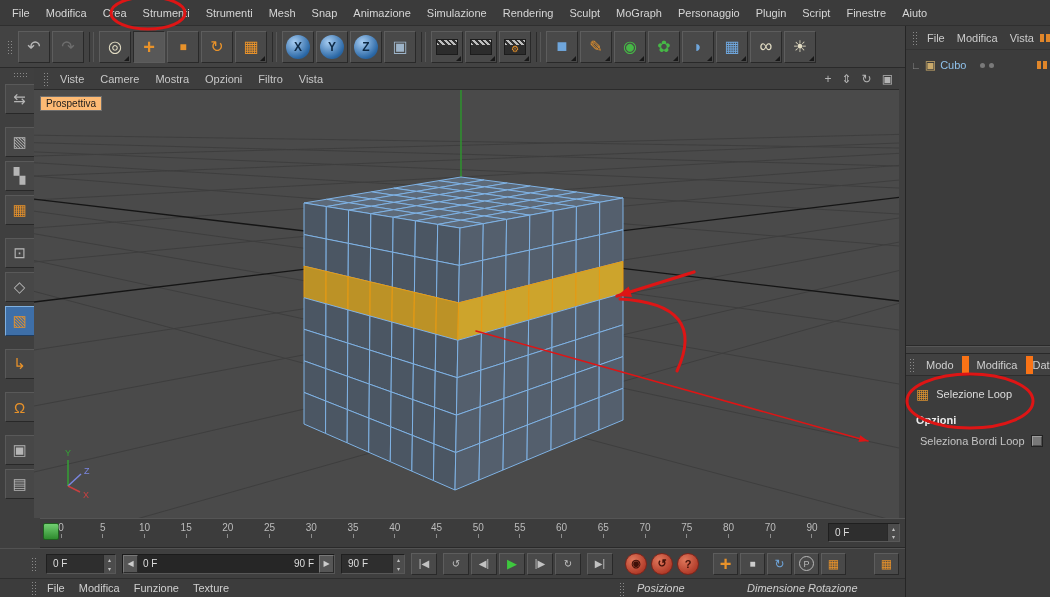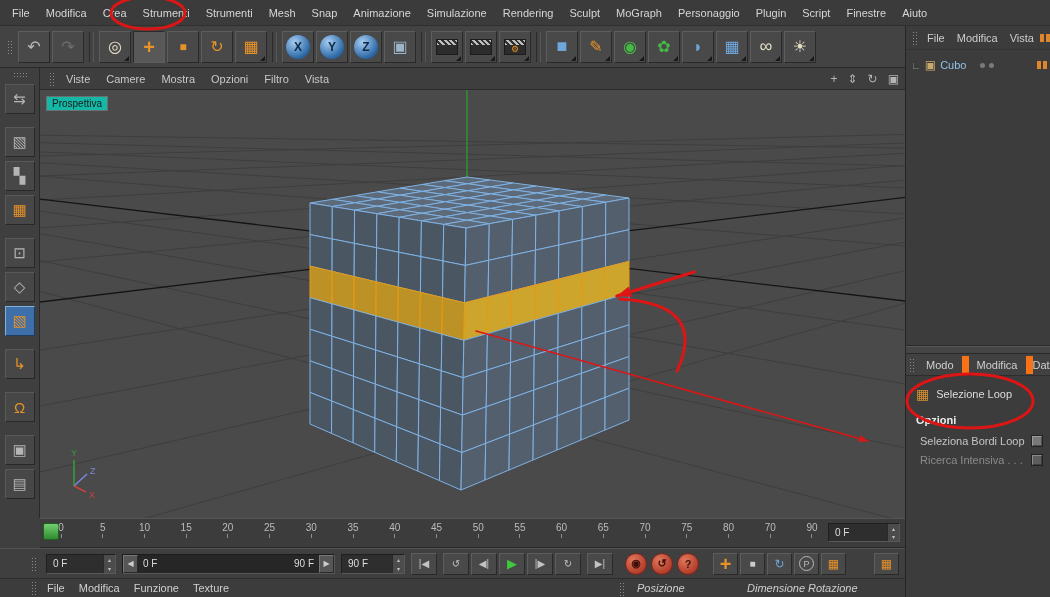--- a/index.html
+++ b/index.html
@@ -41,28 +41,28 @@
         border-right:1px solid #292929;display:flex;flex-direction:column;align-items:center;padding-top:2px;}
   .lgrip{width:14px;height:6px;margin:2px 0 4px 0;
         background:radial-gradient(circle,#8a8a8a 30%,transparent 32%) 0 0/3px 3px;}
   .lbtn{width:30px;height:30px;margin:2px 0;flex:none;background:#474747;border:1px solid;
         border-color:#595959 #282828 #282828 #595959;display:flex;align-items:center;
         justify-content:center;font-size:15px;color:#b5b5b5;}
   .lbtn.active{background:#3e6fa8;border-color:#7fb0e0 #1e3c60 #1e3c60 #7fb0e0;}
   .lgap{height:9px;flex:none;}
 
   
-  .viewport{position:absolute;left:40px;top:68px;width:865px;height:450px;}
+  .viewport{position:absolute;left:34px;top:68px;width:865px;height:450px;}
   .vp-menubar{height:22px;background:#3e3e3e;border-bottom:1px solid #2b2b2b;display:flex;
         align-items:center;padding:0 6px;}
   .vp-menu-item{padding:2px 8px;color:#c8c8c8;}
   .vp-corner{margin-left:auto;display:flex;gap:10px;color:#b4b4b4;font-size:12px;align-items:center;}
   .vp-corner span{cursor:default;}
   .vp-canvas{position:relative;width:865px;height:428px;background:#4a4a4a;overflow:hidden;}
-  .vp-label{position:absolute;left:6px;top:6px;background:#14b8a6;color:#1b1b1b;font-size:10px;
+  .vp-label{position:absolute;left:6px;top:6px;background:#fdba74;color:#1b1b1b;font-size:10px;
         padding:1px 5px;border:1px solid #6e6e6e;}
 
   
   .right-panel{position:absolute;left:905px;top:26px;width:145px;height:571px;background:#3c3c3c;
         border-left:1px solid #252525;display:flex;flex-direction:column;}
   .om-menubar{height:24px;display:flex;align-items:center;padding:0 3px;border-bottom:1px solid #333;flex:none;}
   .om-menu-item{padding:2px 6px;}
   .layer-dots{width:10px;height:8px;margin-left:auto;margin-right:3px;flex:none;
         background:linear-gradient(90deg,#e0862a 0 4px,transparent 4px 6px,#e0862a 6px 10px);}
   .om-body{height:296px;border-bottom:1px solid #2a2a2a;flex:none;padding-top:5px;}
@@ -517,24 +517,20 @@
     <div>
       <div class="am-toolrow">
         <span class="tool-icon">▦</span>
         <span class="tool-name">Selezione Loop</span>
       </div>
       <div class="am-section">Opzioni</div>
       <div class="opt-row">
         <span class="opt-label">Seleziona Bordi Loop</span>
         <span class="chk"></span>
       </div>
-      <div class="opt-row muted">
-        <span class="opt-label">Ricerca Intensiva . . .</span>
-        <span class="chk"></span>
-      </div>
     </div>
   </div>
 
   <div class="timeline">
     <span class="tl-marker"></span>
     <div class="tl-ticks">
 
     <span class="tick">
           <span>0</span>
           <span class="tick-mark"></span>

